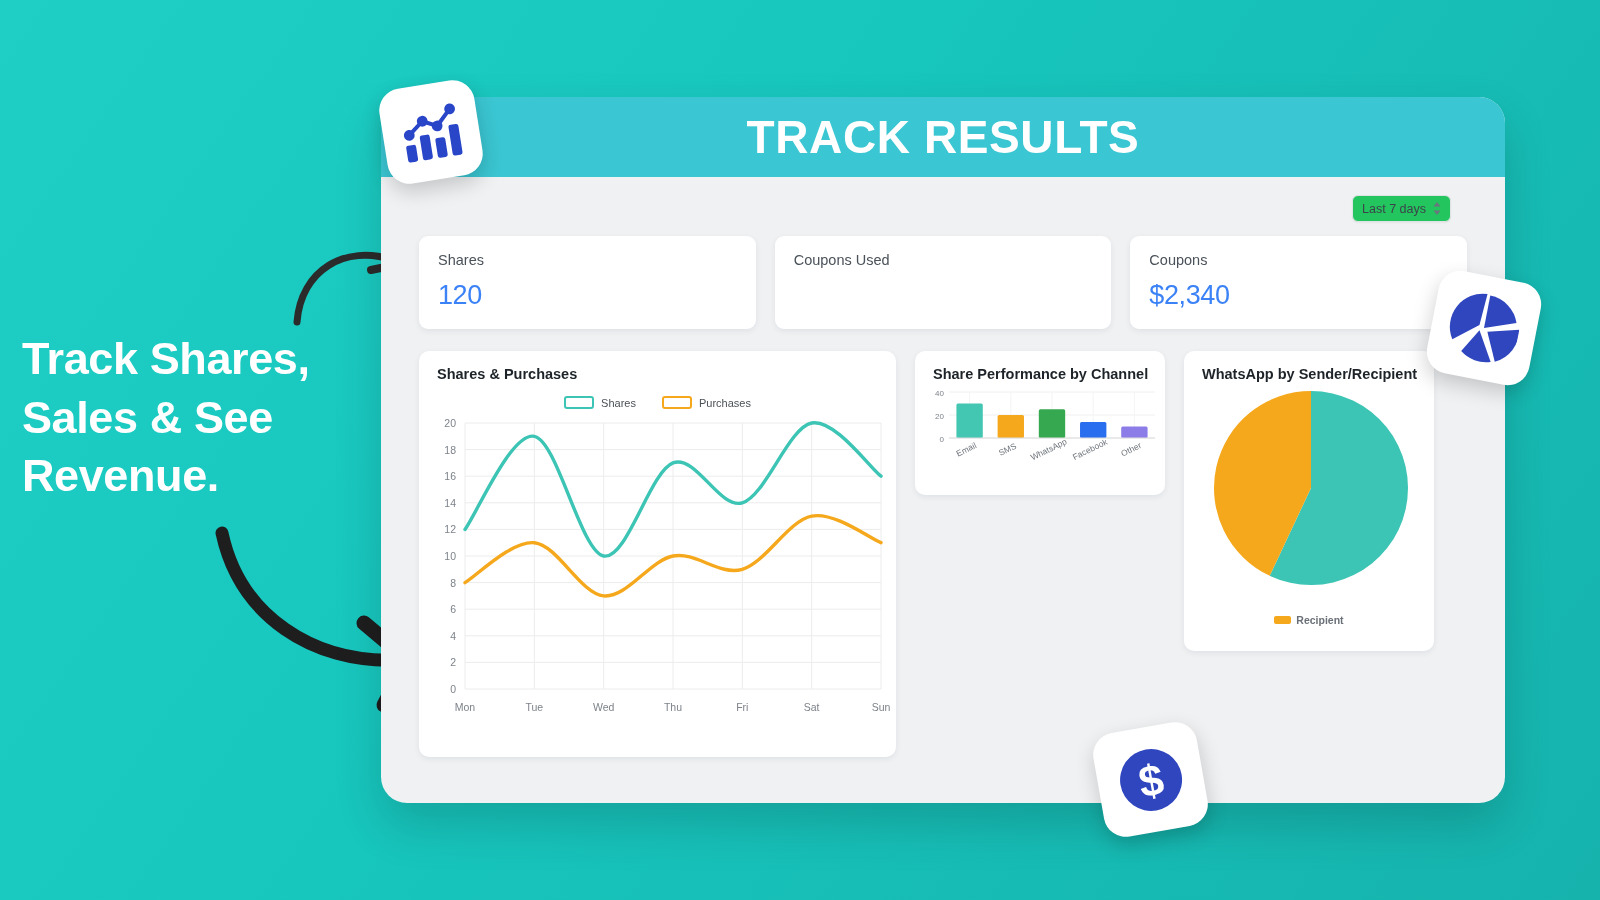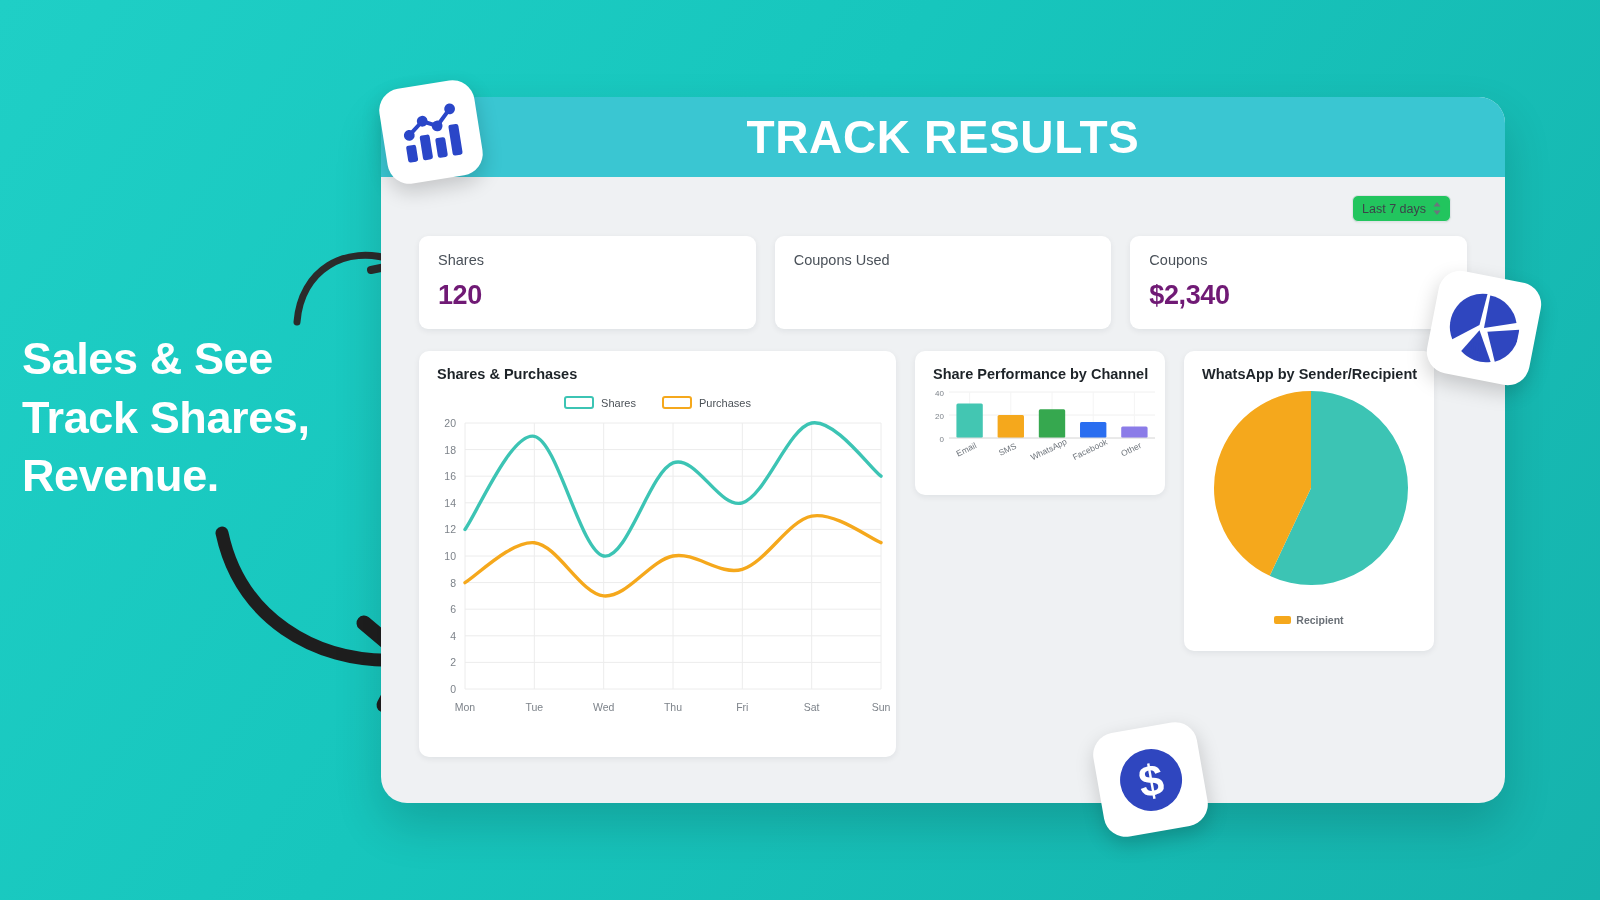--- a/index.html
+++ b/index.html
@@ -76,21 +76,21 @@
   
   .kpi-row { display: flex; gap: 19px; margin-top: 14px; padding: 0 14px; }
   .kpi-card {
     flex: 1;
     background: #ffffff;
     border-radius: 9px;
     padding: 16px 19px 18px 19px;
     box-shadow: 0 2px 6px rgba(17,24,39,0.07);
   }
   .kpi-label { font-size: 14.5px; color: #4a5159; margin-bottom: 6px; }
-  .kpi-value { font-size: 27px; font-weight: 700; color: #701a75; letter-spacing: -0.4px; margin-top: 12px; }
+  .kpi-value { font-size: 27px; font-weight: 400; color: #3b82f6; letter-spacing: -0.4px; margin-top: 12px; }
 
   
   .panels { display: flex; gap: 19px; margin-top: 22px; padding: 0 14px; }
   .panel {
     background: #ffffff;
     border-radius: 10px;
     box-shadow: 0 2px 6px rgba(17,24,39,0.07);
   }
   .panel-title {
     font-size: 14.5px; font-weight: 700; color: #1d2328;
@@ -124,22 +124,22 @@
     display: flex; align-items: center; justify-content: center;
   }
   .badge-chart { left: 383px; top: 84px; width: 96px; height: 96px; transform: rotate(-9deg); }
   .badge-pie   { left: 1432px; top: 276px; width: 104px; height: 104px; transform: rotate(11deg); }
   .badge-money { left: 1098px; top: 727px; width: 105px; height: 105px; transform: rotate(-10deg); }
 </style>
 </head>
 <body>
 
 <div class="headline">
+  <div>Track Shares,</div>
   <div>Sales &amp; See</div>
-  <div>Track Shares,</div>
   <div>Revenue.</div>
 </div>
 
 <div class="ghost-text">Use discount</div>
 
 <svg class="arrow-top" viewBox="0 0 140 110">
   <path d="M14 100 C18 48, 62 22, 110 38" stroke="#2b2b2b" stroke-width="7" fill="none" stroke-linecap="round"></path>
   <path d="M112 13 L117 42 L88 48" stroke="#2b2b2b" stroke-width="8" fill="none" stroke-linecap="round" stroke-linejoin="round"></path>
 </svg>
 

